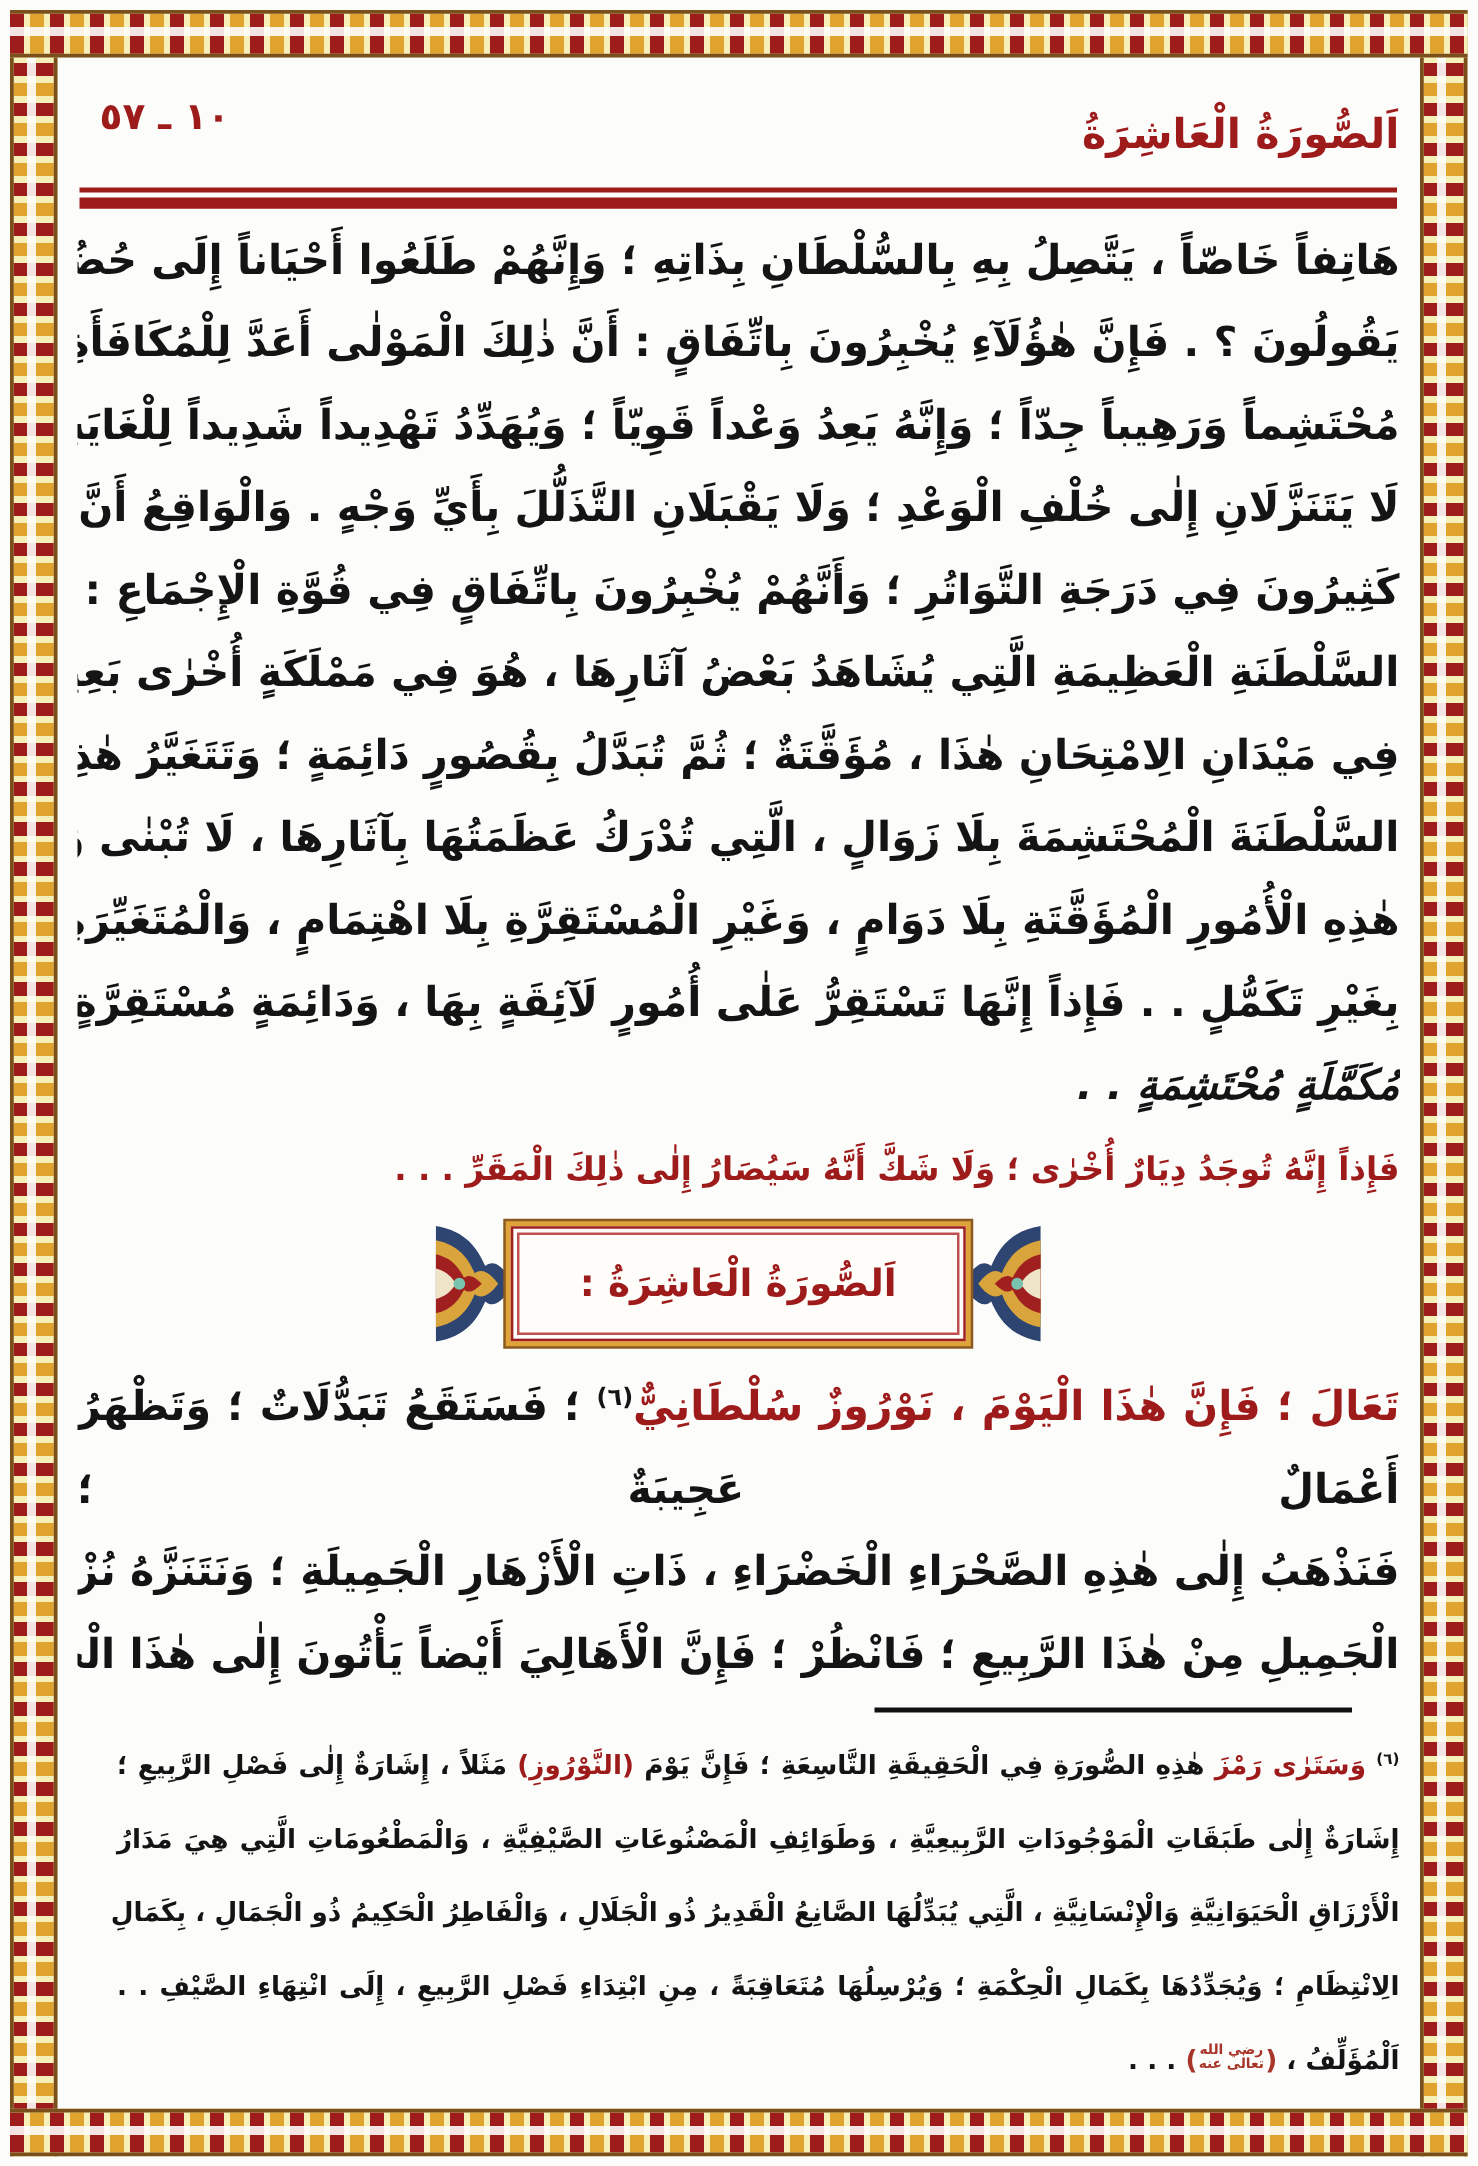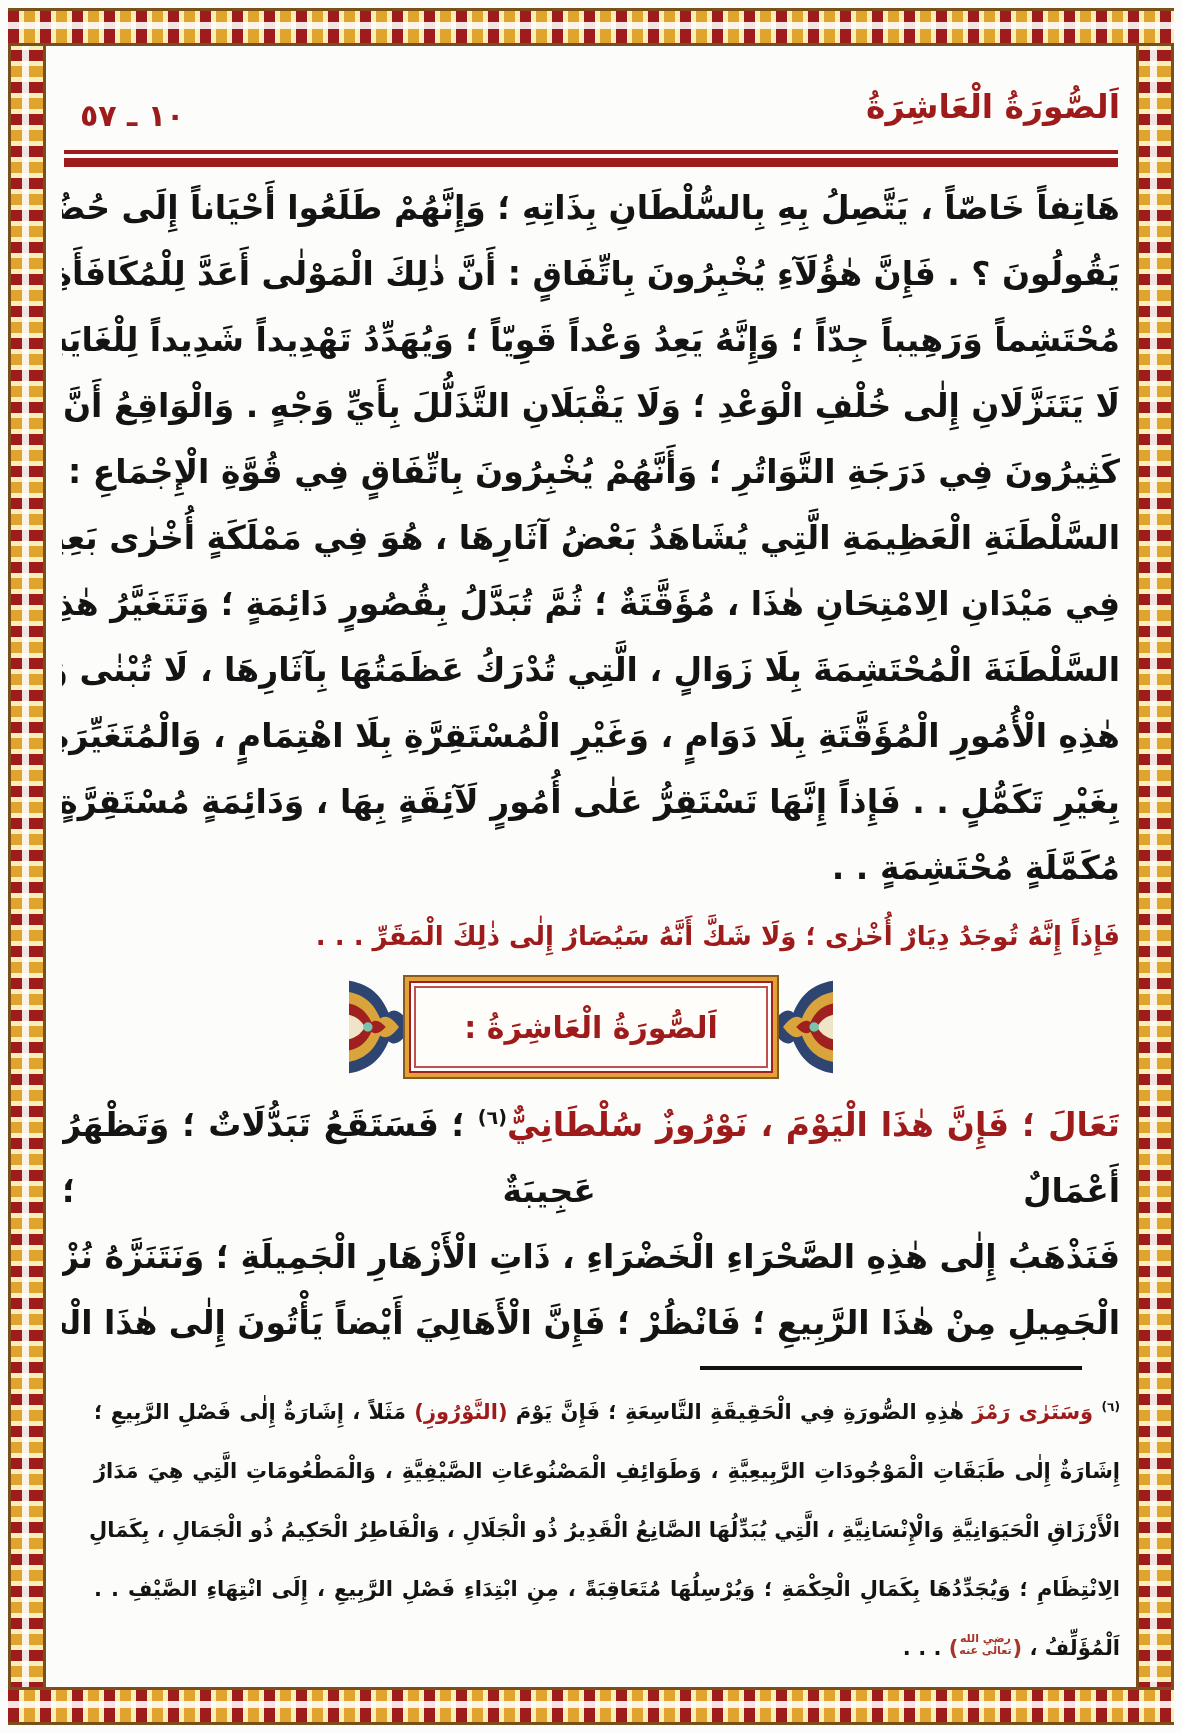--- a/index.html
+++ b/index.html
@@ -42,40 +42,40 @@
   .strip.left{left:8px;} .strip.right{right:8px;}
 
   
   .content{
     position:absolute;
     top:52px;left:62px;right:62px;bottom:50px;
     overflow:hidden;
   }
   .page-head{position:relative;height:74px;margin-top:18px;}
   .page-number{
-    position:absolute;right:auto;left:18px;top:28px;
+    position:absolute;right:auto;left:18px;top:6px;
     color:var(--red);font-weight:bold;font-size:30px;letter-spacing:2px;
     direction:rtl;
   }
   .page-title{
     margin:0;text-align:right;
     color:var(--red);font-weight:bold;font-size:33px;line-height:74px;
   }
   .double-rule{margin:6px 2px 4px;}
   .double-rule .thin{height:4px;background:var(--red);margin-bottom:4px;}
   .double-rule .thick{height:9px;background:var(--red);}
 
   .body-text{font-size:33px;font-weight:bold;}
   .line{
     line-height:66px;
     text-align:justify;text-align-last:justify;
     white-space:nowrap; 
   }
   .line.loose{white-space:normal;}
-  .line.endline{text-align:right;text-align-last:right;}
+  .line.endline{text-align:right;text-align-last:right;font-style:italic;}
   .para1{margin-top:8px;}
   sup.fnref{font-size:.58em;vertical-align:super;font-weight:bold;}
 
   .red-center{
     color:var(--red);font-weight:bold;font-size:26px;
     text-align:right;line-height:66px;margin-top:2px;
   }
 
   
   .cartouche{

